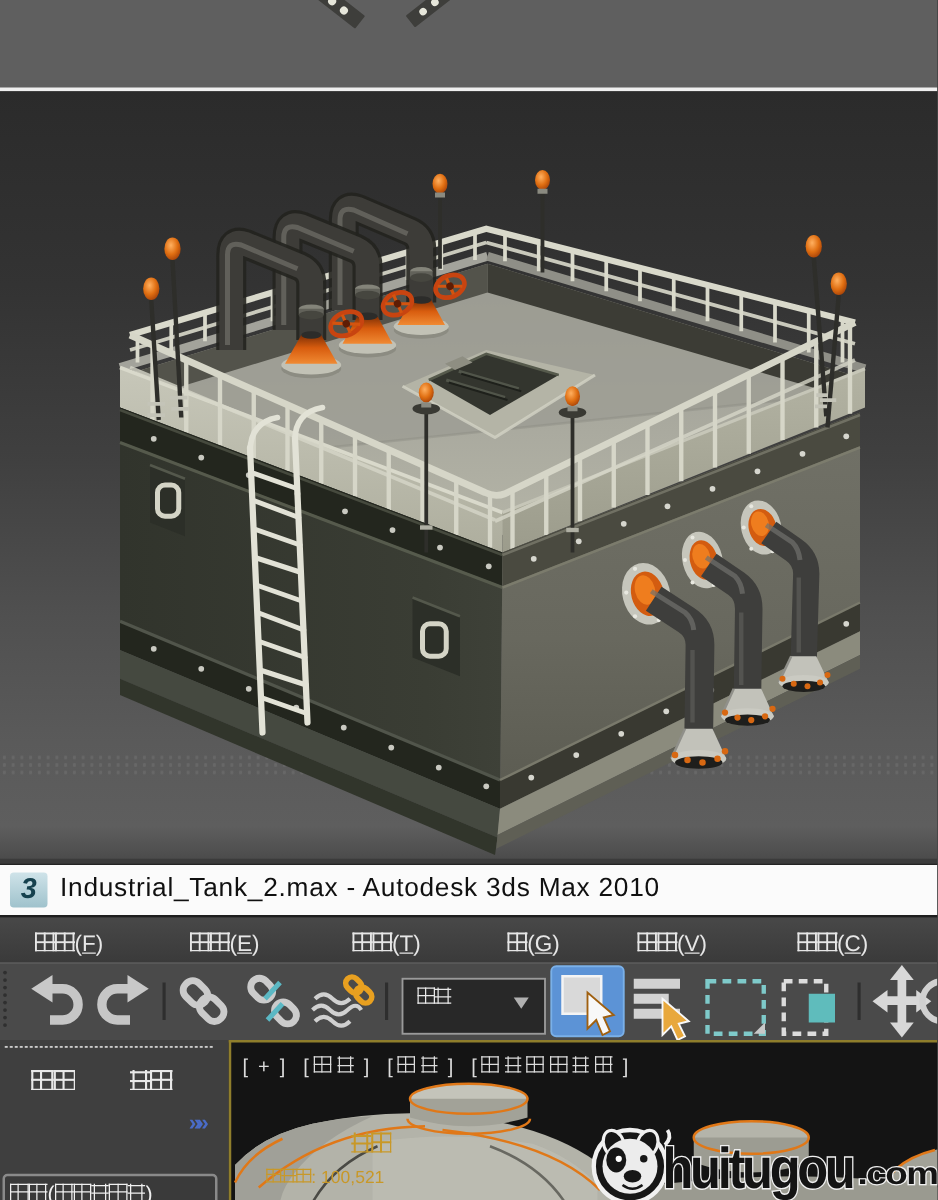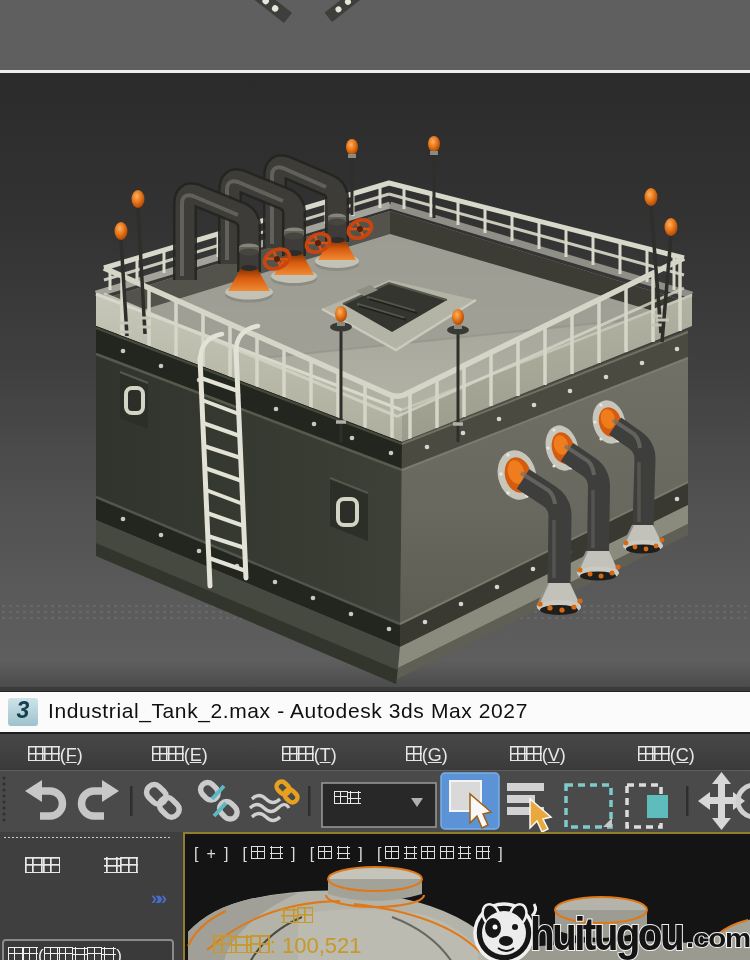--- a/index.html
+++ b/index.html
@@ -354,21 +354,21 @@
           <rect x="454" y="325" width="8" height="4" fill="#8a8a80"></rect>
 
   </g>
   </g>
   </svg>
   <div style="position:absolute;left:0;top:687px;width:750px;height:5px;background:#3b3b3b;border-bottom:1px solid #232323;"></div>
   <div id="titlebar">
     <div id="mico">
         <span>3</span>
       </div>
-    <div id="ttxt">Industrial_Tank_2.max - Autodesk 3ds Max 2027</div>
+    <div id="ttxt">Industrial_Tank_2.max - Autodesk 3ds Max 2010</div>
   </div>
   <div id="menubar">
     <span class="mi" style="left:28px"><span class="zh"></span><span class="zh"></span>(<u>F</u>)</span>
     <span class="mi" style="left:152px"><span class="zh"></span><span class="zh"></span>(<u>E</u>)</span>
     <span class="mi" style="left:282px"><span class="zh"></span><span class="zh"></span>(<u>T</u>)</span>
     <span class="mi" style="left:406px"><span class="zh"></span>(<u>G</u>)</span>
     <span class="mi" style="left:510px"><span class="zh"></span><span class="zh"></span>(<u>V</u>)</span>
     <span class="mi" style="left:638px"><span class="zh"></span><span class="zh"></span>(<u>C</u>)</span>
   </div>
   <div id="toolbar"></div>
@@ -489,17 +489,17 @@
           <ellipse cx="491" cy="926" rx="8" ry="10" fill="#161616"></ellipse>
           <circle cx="493" cy="925" r="2.5" fill="#fff"></circle>
           <circle cx="513" cy="925" r="3" fill="#161616"></circle>
           <ellipse cx="504" cy="939" rx="7" ry="5" fill="#161616"></ellipse>
           <path d="M496,946 q8,6 16,0" stroke="#161616" stroke-width="2" fill="none"></path>
         </g>
         <text x="528" y="948" font-family="Liberation Sans, sans-serif" font-size="46" font-weight="bold" letter-spacing="-3" fill="#141414" stroke="#f0f0f0" stroke-width="2.2" paint-order="stroke" textLength="152" lengthAdjust="spacingAndGlyphs">huitugou</text>
         <text x="684" y="945" font-family="Liberation Sans, sans-serif" font-size="25" font-weight="bold" letter-spacing="-1" fill="#141414" stroke="#f0f0f0" stroke-width="1.8" paint-order="stroke" textLength="64" lengthAdjust="spacingAndGlyphs">.com</text>
       </svg>
       <span style="position:absolute;left:96px;top:72px;font-size:19px;color:#c89828;"><span class="zh2"></span><span class="zh"></span></span>
-      <span style="position:absolute;left:28px;top:99px;font-size:22px;color:#c89828;"><span class="zh"></span><span class="zh2"></span><span class="zh"></span>: 100,521</span>
+      <span style="position:absolute;left:28px;top:99px;font-size:14px;color:#c89828;"><span class="zh"></span><span class="zh2"></span><span class="zh"></span>: 100,521</span>
       <div id="vplabel">[ + ]&nbsp;&nbsp;[<span class="zh"></span><span class="zh2"></span> ]&nbsp;&nbsp;[<span class="zh"></span><span class="zh2"></span> ]&nbsp;&nbsp;[<span class="zh"></span><span class="zh2"></span><span class="zh"></span><span class="zh"></span><span class="zh2"></span><span class="zh"></span> ]</div>
     </div>
   </div>
 </div>
 
 </body></html>

